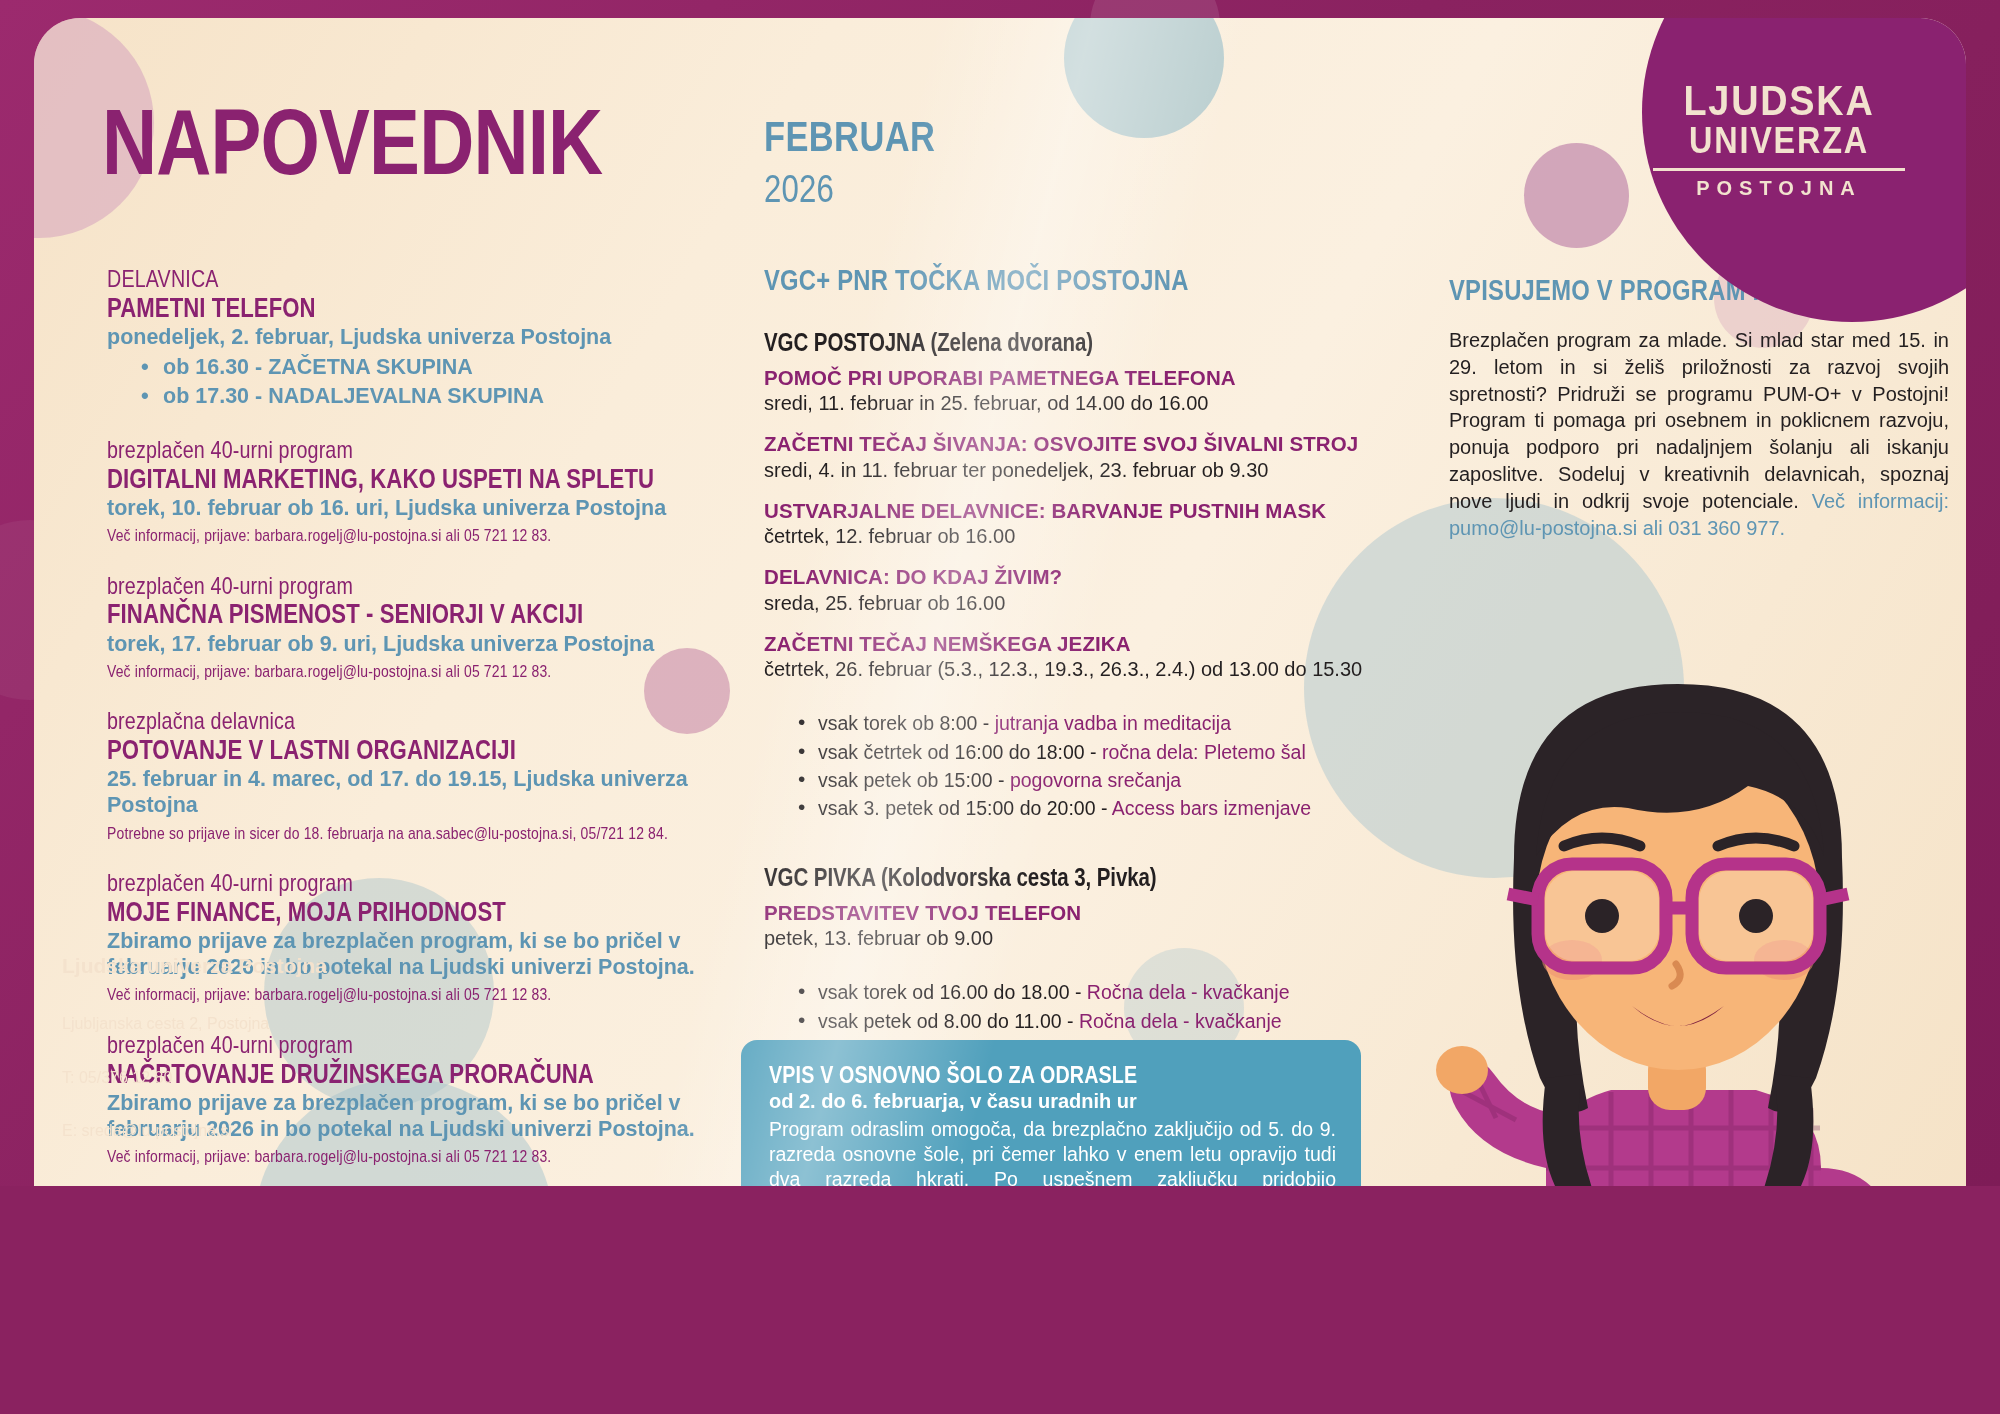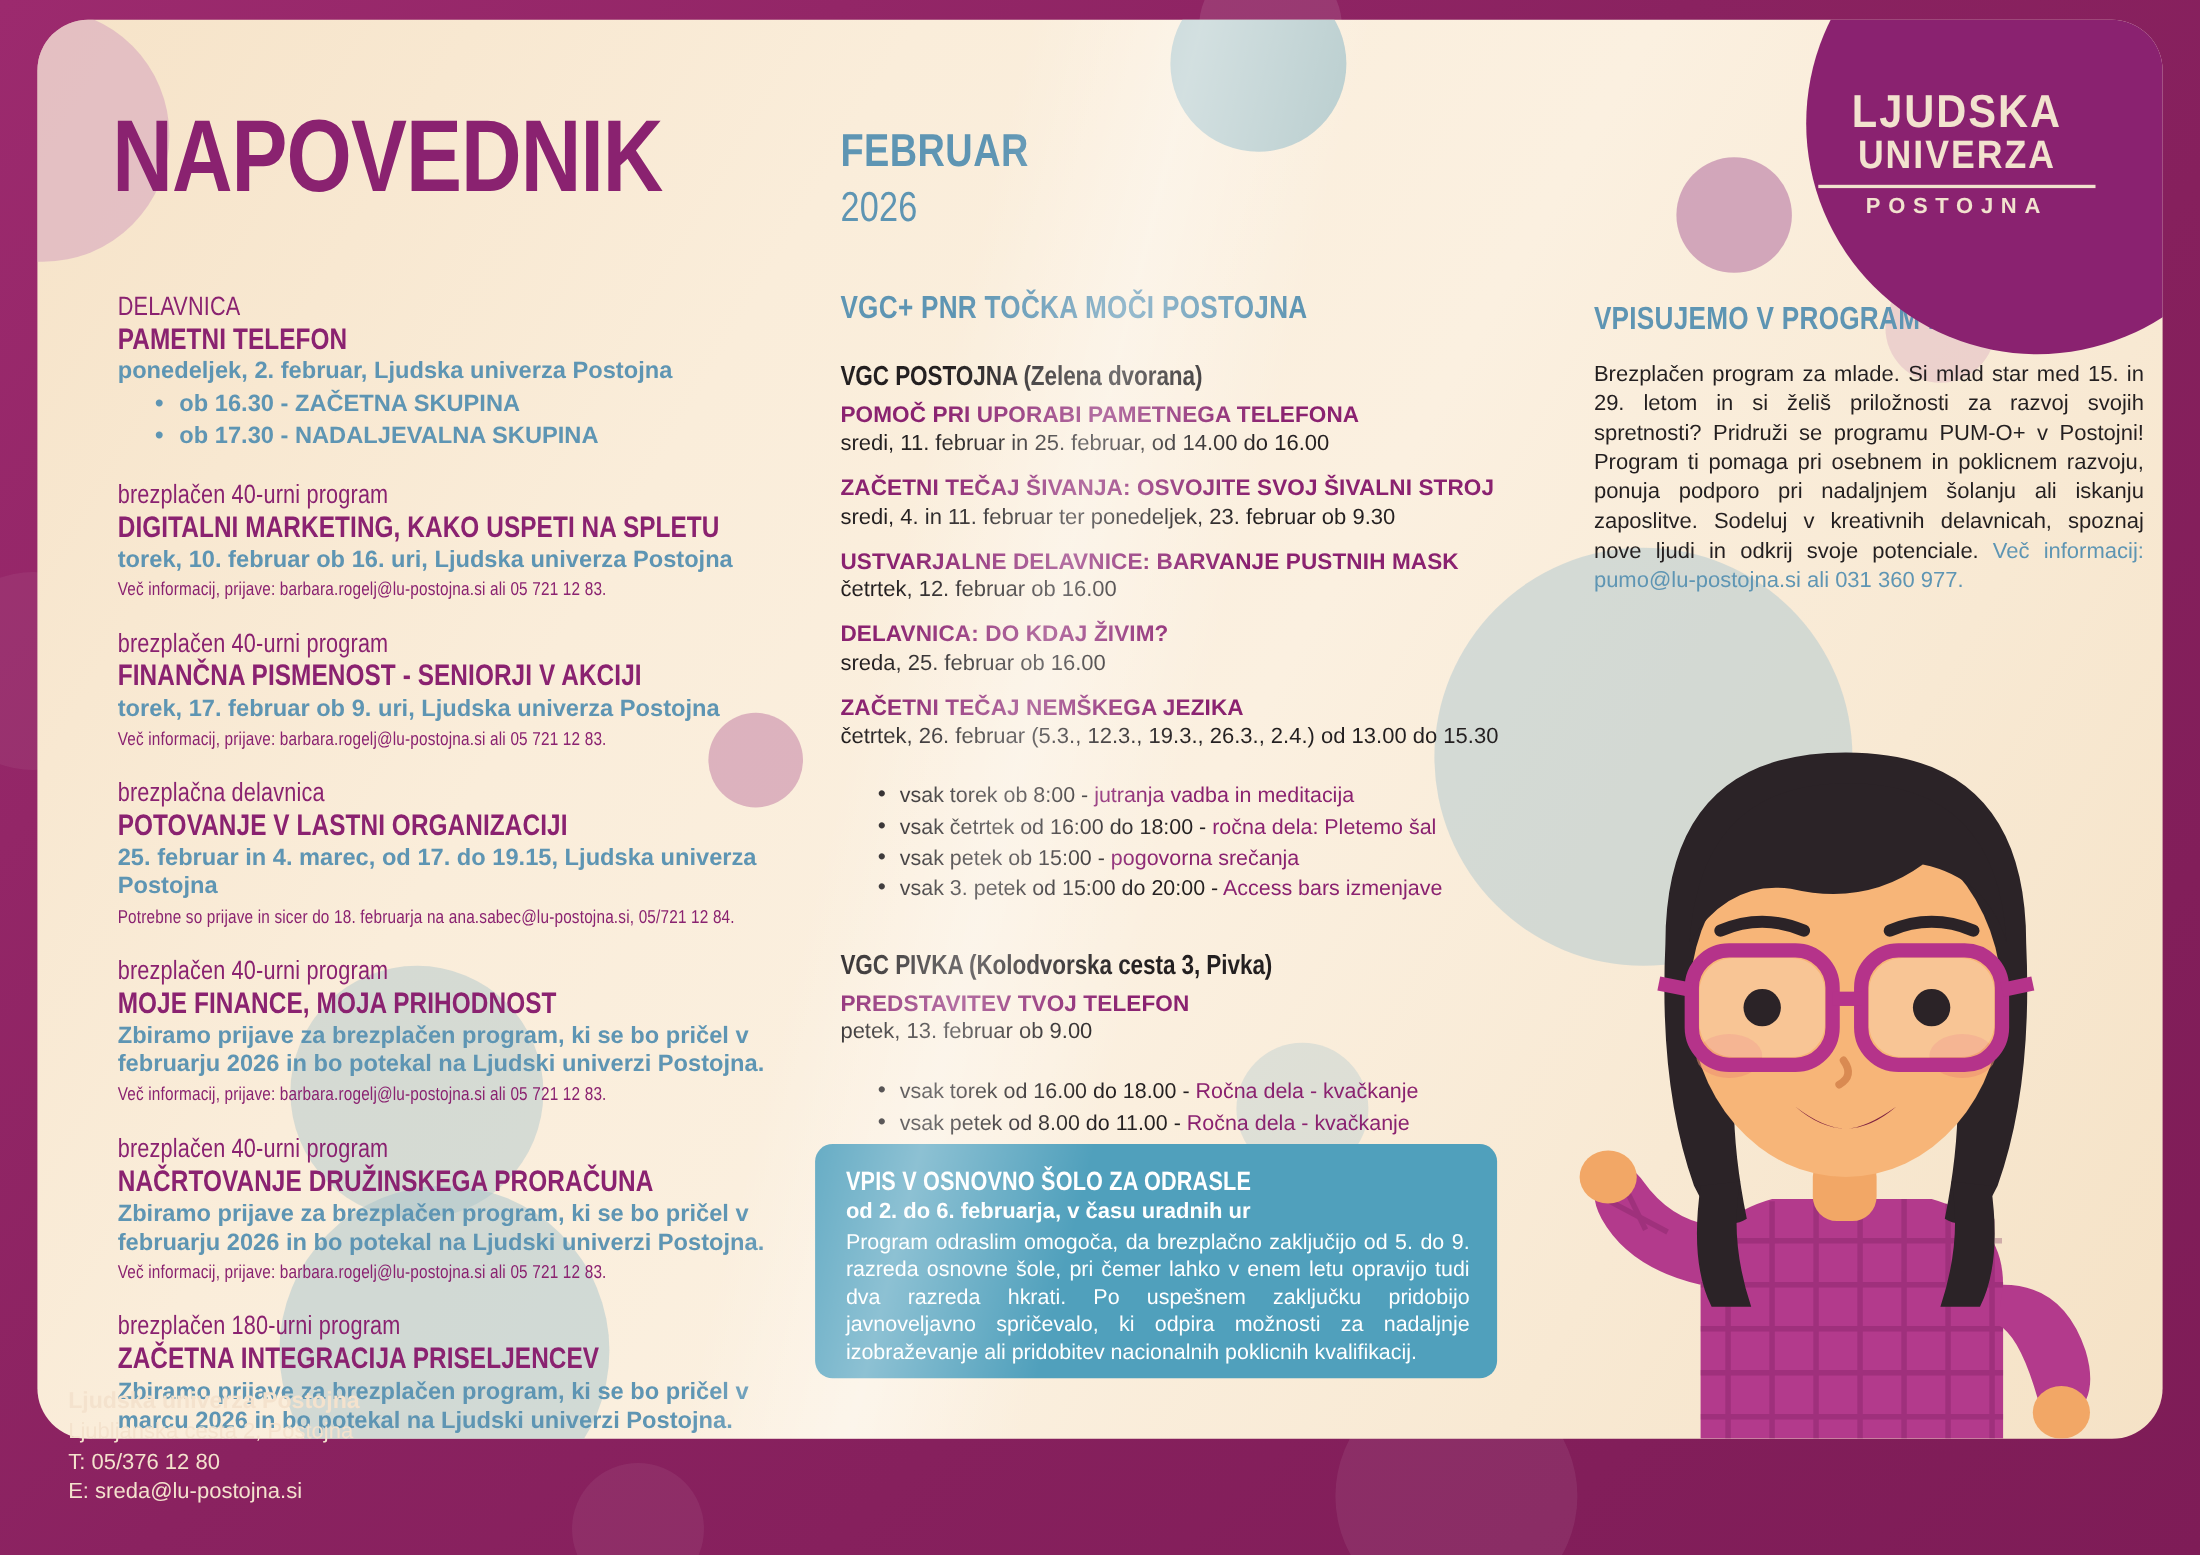--- a/index.html
+++ b/index.html
@@ -9,21 +9,21 @@
     background: #8A2260;
     overflow: hidden;
     position: relative;
   }
 
   
   #poster {
     position: absolute;
     inset: 0;
     width: 2000px;
-    height: 1414px;
+    height: 1186px;
     background: linear-gradient(135deg, #9C2A6E 0%, #8A2260 45%, #7E1C57 100%);
     overflow: hidden;
   }
 
   
   .frame-dot { position: absolute; border-radius: 50%; }
 
   
   #card {
     position: absolute;
@@ -164,21 +164,21 @@
     text-align: justify;
   }
   #r-body .link { color: #5E95B3; }
 
   
   #footer {
     position: absolute; left: 62px; bottom: 44px;
     color: #F4E2CD; line-height: 1.36;
   }
   #footer .f-name { font-size: 21px; font-weight: 700; }
-  #footer .f-line { font-size: 20px; font-weight: 400; }
+  #footer .f-line { font-size: 16px; font-weight: 400; margin-top: 32px; }
 
   
   #logo {
     position: absolute; right: -96px; top: -116px;
     width: 420px; height: 420px;
     border-radius: 50%;
     background: #8A2270;
   }
   #logo-txt {
     position: absolute; right: 52px; top: 62px;

